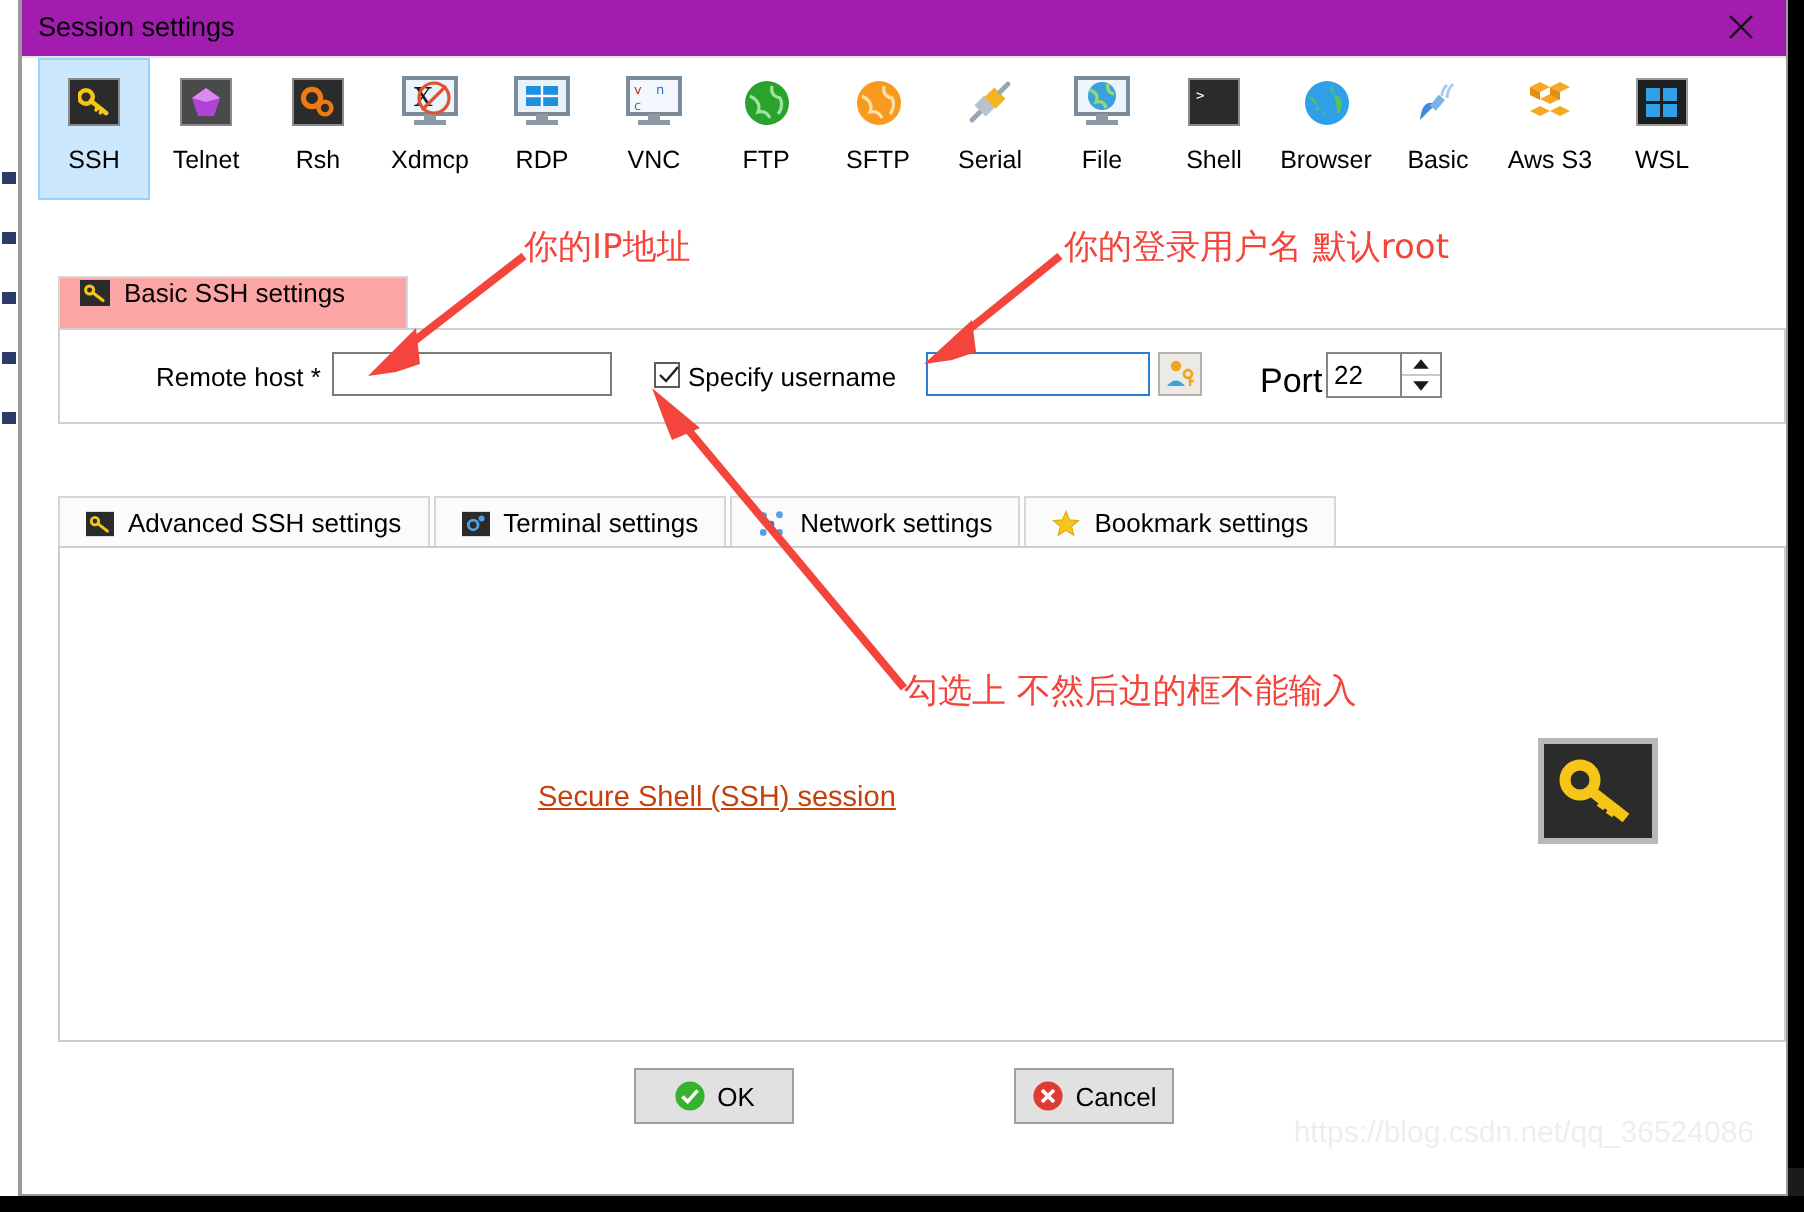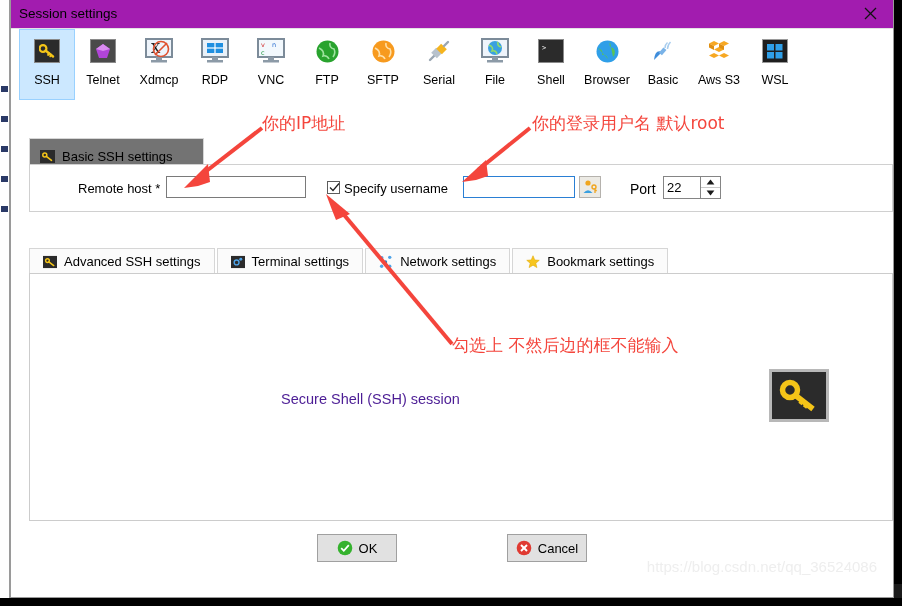--- a/index.html
+++ b/index.html
@@ -139,26 +139,26 @@
     background: #2b2b2b;
     border: 1px solid #8a8a8a;
     box-sizing: border-box;
   }
 
   
   #basic-tabstrip {
     position: absolute;
     left: 18px; top: 138px;
     width: 175px; height: 26px;
-    background: #737373;
+    background: #fca5a5;
     border: 1px solid #d6d6d6;
     border-bottom: none;
     box-sizing: border-box;
     display: flex;
-    align-items: flex-end;
+    align-items: flex-start;
     padding-left: 10px;
     cursor: default;
   }
   #basic-panel {
     position: absolute;
     left: 18px; top: 164px;
     width: 864px; height: 48px;
     border: 1px solid #d0d0d0;
     box-sizing: border-box;
     background: #ffffff;
@@ -213,21 +213,21 @@
     width: 22px; height: 22px;
     background: #eceae4;
     border: 1px solid #b5b2ad;
     box-sizing: border-box;
     display: flex; align-items: center; justify-content: center;
     cursor: default;
   }
   #port-label {
     position: absolute;
     left: 600px; top: 16px;
-    font-size: 14px;
+    font-size: 17px;
   }
   #port-spin {
     position: absolute;
     left: 633px; top: 11px;
     width: 58px; height: 23px;
     border: 1px solid #858585;
     background: #ffffff;
     box-sizing: border-box;
     display: flex;
   }
@@ -281,23 +281,24 @@
   #sub-panel {
     position: absolute;
     left: 18px; top: 273px;
     width: 864px; height: 248px;
     border: 1px solid #cccccc;
     box-sizing: border-box;
     background: #ffffff;
   }
   #session-caption {
     position: absolute;
-    left: 251px; top: 117px;
+    left: 239px; top: 117px;
     font-size: 14.5px;
-    color: #4c1d95;
+    color: #c2410c;
+    text-decoration: underline;
   }
   #key-graphic {
     position: absolute;
     left: 739px; top: 95px;
     width: 60px; height: 53px;
     background: #2b2b2b;
     border: 3px solid #b8b8b8;
     box-sizing: border-box;
     display: flex;
     align-items: center;
@@ -436,20 +437,30 @@
       <div class="proto-icon">
         <div class="icon-box" style="background:#4a4a4a"></div>
         <svg style="position:absolute;left:8px;top:8px" width="16" height="16" viewBox="0 0 16 16">
           <polygon points="8,1 15,6 12,15 4,15 1,6" fill="#b044d8"></polygon>
           <polygon points="8,1 15,6 8,8 1,6" fill="#d98bf0"></polygon>
         </svg>
       </div>
       <div class="proto-label">Telnet</div>
     </div>
 
+    <div class="proto-item">
+      <div class="proto-icon">
+        <div class="icon-box"></div>
+        <svg style="position:absolute;left:7px;top:8px" width="18" height="16" viewBox="0 0 18 16">
+          <circle cx="6" cy="6" r="4.3" fill="none" stroke="#f07a12" stroke-width="2.6"></circle>
+          <circle cx="12.5" cy="11" r="3.2" fill="none" stroke="#f07a12" stroke-width="2.2"></circle>
+        </svg>
+      </div>
+      <div class="proto-label">Rsh</div>
+    </div>
 
     <div class="proto-item">
       <div class="proto-icon">
         <svg style="position:absolute;left:2px;top:3px" width="28" height="26" viewBox="0 0 28 26">
           <rect x="1" y="1" width="26" height="18" fill="#eef4fb" stroke="#7c8b99" stroke-width="2"></rect>
           <rect x="11" y="19" width="6" height="4" fill="#8c9aa7"></rect>
           <rect x="6" y="22" width="16" height="2.5" fill="#8c9aa7"></rect>
           <text x="6" y="15" font-family="DejaVu Serif, serif" font-size="13" fill="#1a1a1a">X</text>
           <circle cx="16" cy="11" r="7.5" fill="none" stroke="#e0512f" stroke-width="1.6"></circle>
           <line x1="10" y1="17" x2="22" y2="5" stroke="#e0512f" stroke-width="1.6"></line>

